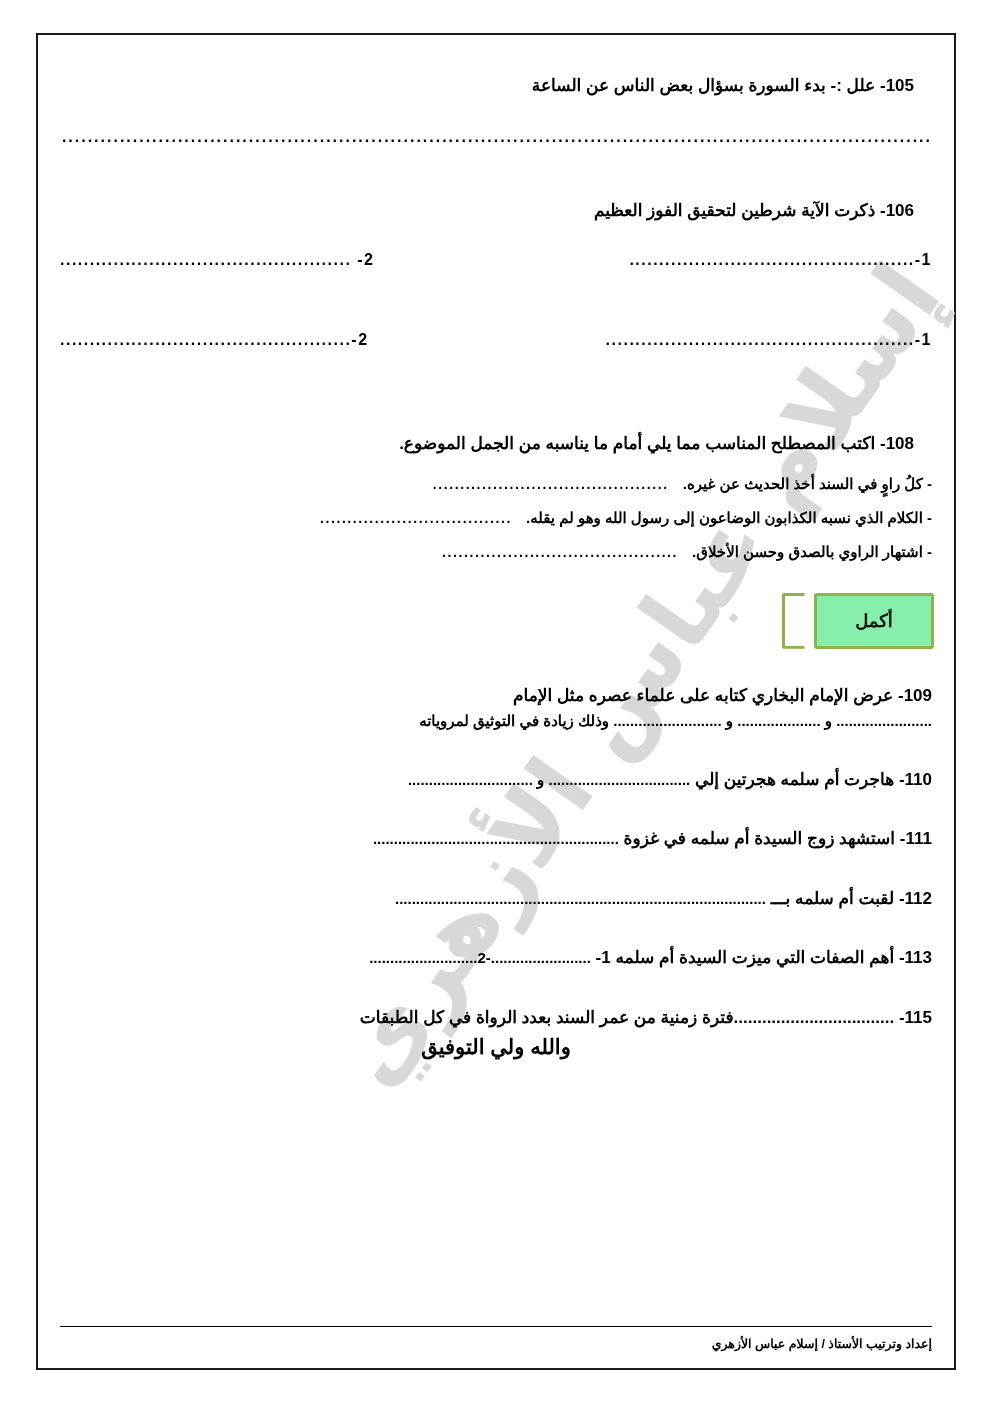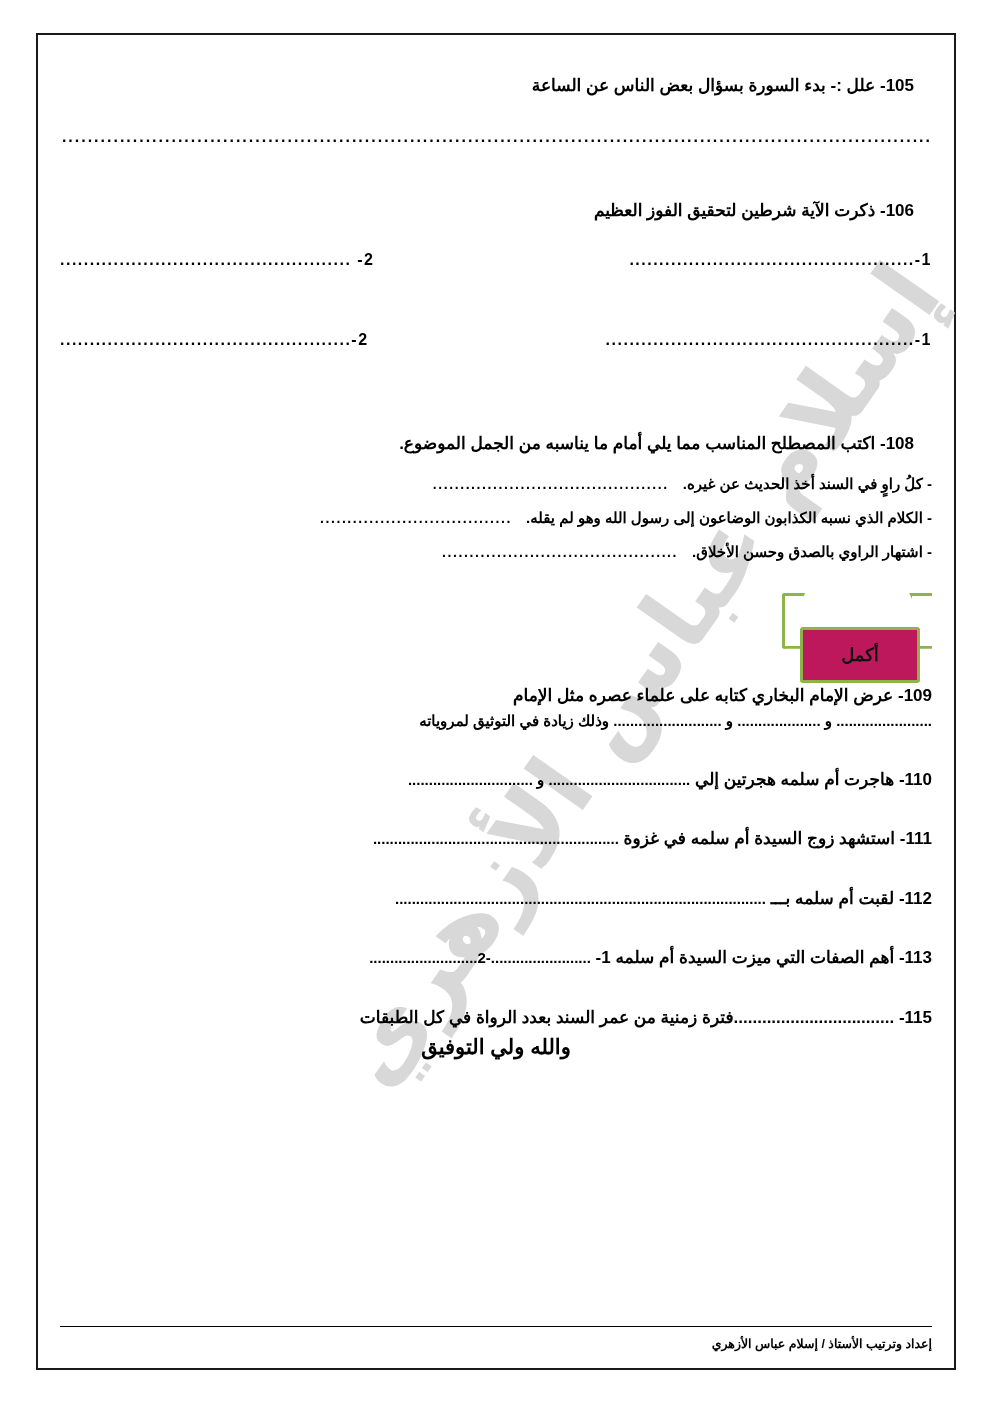--- a/index.html
+++ b/index.html
@@ -130,34 +130,33 @@
     justify-content: flex-start;
     margin: 26px 0 18px 0;
   }
   .banner {
     position: relative;
     width: 150px;
     height: 62px;
   }
   .banner .body {
     position: absolute;
-    left: 18px;
+    left: 32px;
     top: 6px;
     width: 114px;
     height: 50px;
     border: 3px solid #8db34a;
     border-radius: 3px;
-    background: #be185d;
+    background: #86efac;
     display: flex;
     align-items: center;
     justify-content: center;
     font-size: 18px;
     font-weight: bold;
     color: #111;
-    margin-top: 34px;
   }
   .banner .tail-l, .banner .tail-r {
     position: absolute;
     top: 6px;
     width: 20px;
     height: 50px;
     border: 3px solid #8db34a;
     border-left: none;
     background: #fff;
   }

